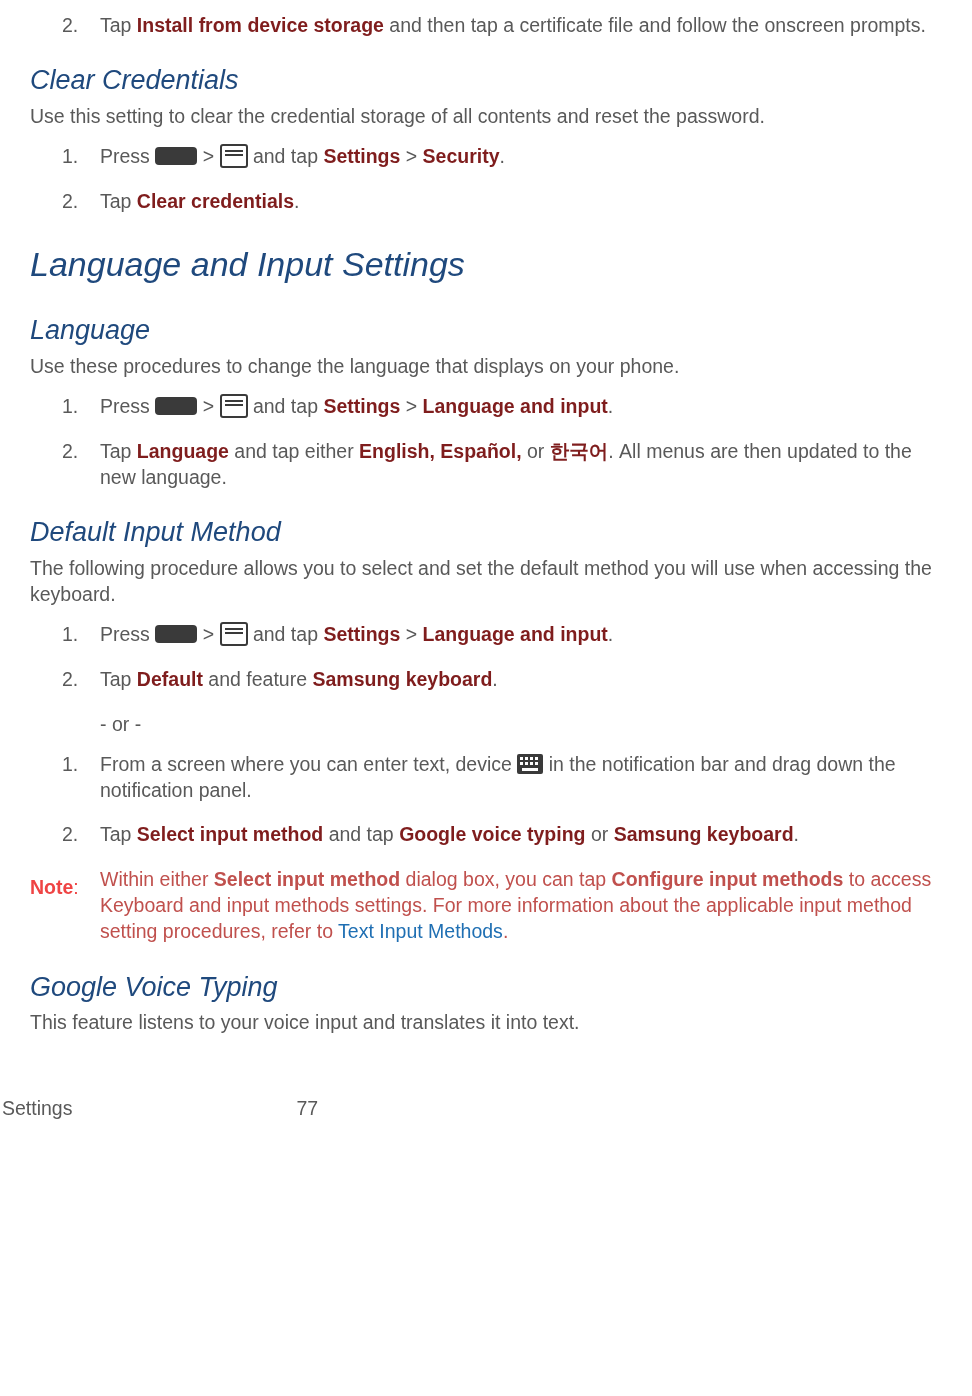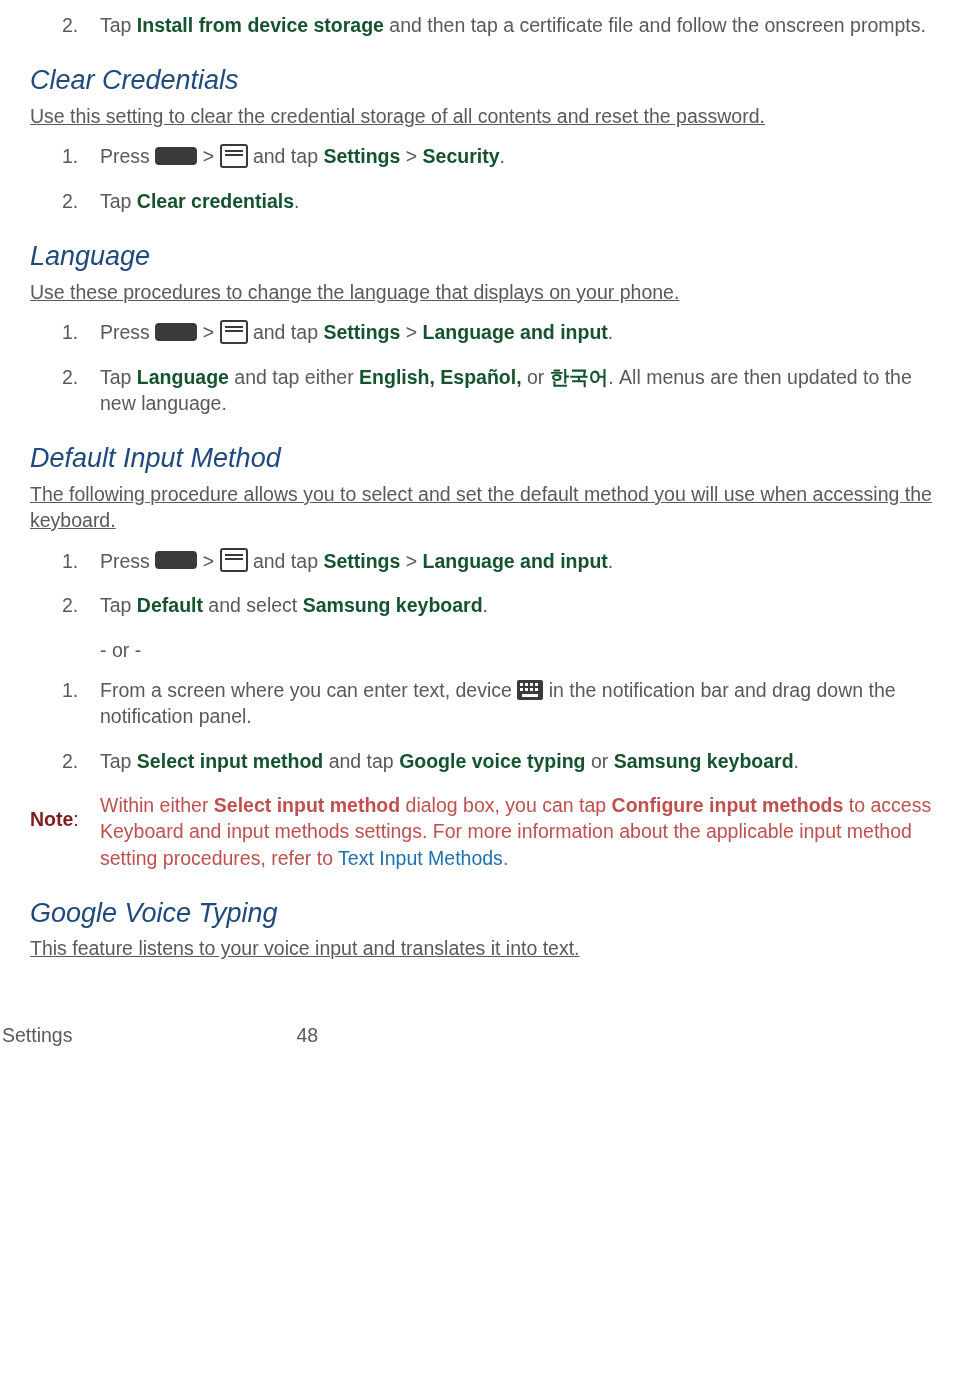--- a/index.html
+++ b/index.html
@@ -25,38 +25,37 @@
   .h2 {
     color: #1f497d;
     font-style: italic;
     font-size: 27px;
     margin-top: 24px;
     margin-bottom: 4px;
   }
   .body-text {
     margin-top: 2px;
     margin-bottom: 14px;
-    text-decoration: underline;
   }
   ol.steps {
     list-style: none;
     padding-left: 0;
     margin: 0;
   }
   ol.steps > li {
     padding-left: 70px;
     position: relative;
     margin: 12px 0 18px 0;
   }
   ol.steps > li > .num {
     position: absolute;
     left: 32px;
     top: 0;
   }
-  .bold { font-weight: bold; color:#14532d; }
+  .bold { font-weight: bold; color:#7f1d1d; }
   .icon-home {
     display: inline-block;
     width: 42px;
     height: 18px;
     border-radius: 4px;
     background: #3a3a3a;
     vertical-align: middle;
     position: relative;
     top: -2px;
   }
@@ -104,23 +103,23 @@
   }
   .note {
     color: #c0504d;
     margin: 14px 0 18px 0;
     padding-left: 70px;
     position: relative;
   }
   .note .label {
     position: absolute;
     left: 0;
-    top: 14px;
+    top: 8px;
     font-weight: bold;
-    color: #7f1d1d;
+    color: #ef4444;
   }
   .note .link { color: #1f6fb3; }
   .note .boldred { font-weight: bold; color:#c0504d;}
   .sub-indent {
     padding-left: 70px;
     margin: 10px 0 14px 0;
   }
   .footer {
     margin-top: 60px;
     padding: 0 30px 20px 2px;
@@ -148,20 +147,21 @@
     <li>
       <span class="num">1.</span>
       <span>Press </span><span class="icon-home"></span><span> &gt; </span><span class="icon-menu"></span><span> and tap </span><span class="bold">Settings</span><span> &gt; </span><span class="bold">Security</span><span>.</span>
     </li>
     <li>
       <span class="num">2.</span>
       <span>Tap </span><span class="bold">Clear credentials</span><span>.</span>
     </li>
   </ol>
 
+  <div class="h1">Language and Input Settings</div>
 
   <div class="h2">Language</div>
   <div class="body-text">Use these procedures to change the language that displays on your phone.</div>
   <ol class="steps">
     <li>
       <span class="num">1.</span>
       <span>Press </span><span class="icon-home"></span><span> &gt; </span><span class="icon-menu"></span><span> and tap </span><span class="bold">Settings</span><span> &gt; </span><span class="bold">Language and input</span><span>.</span>
     </li>
     <li>
       <span class="num">2.</span>
@@ -171,21 +171,21 @@
 
   <div class="h2">Default Input Method</div>
   <div class="body-text">The following procedure allows you to select and set the default method you will use when accessing the keyboard.</div>
   <ol class="steps">
     <li>
       <span class="num">1.</span>
       <span>Press </span><span class="icon-home"></span><span> &gt; </span><span class="icon-menu"></span><span> and tap </span><span class="bold">Settings</span><span> &gt; </span><span class="bold">Language and input</span><span>.</span>
     </li>
     <li>
       <span class="num">2.</span>
-      <span>Tap </span><span class="bold">Default</span><span> and select </span><span class="bold">Samsung keyboard</span><span>.</span>
+      <span>Tap </span><span class="bold">Default</span><span> and feature </span><span class="bold">Samsung keyboard</span><span>.</span>
     </li>
   </ol>
   <div class="sub-indent">- or -</div>
   <ol class="steps">
     <li>
       <span class="num">1.</span>
       <span>From a screen where you can enter text, device </span><span class="icon-keyb"></span><span> in the notification bar and drag down the notification panel.</span>
     </li>
     <li>
       <span class="num">2.</span>
@@ -198,15 +198,15 @@
     <span>Within either </span><span class="boldred">Select input method</span><span> dialog box, you can tap </span><span class="boldred">Configure input methods</span><span> to access Keyboard and input methods settings. For more information about the applicable input method setting procedures, refer to </span><span class="link">Text Input Methods</span><span>.</span>
   </div>
 
   <div class="h2">Google Voice Typing</div>
   <div class="body-text">This feature listens to your voice input and translates it into text.</div>
 
 </div>
 
 <div class="footer">
   <span>Settings</span>
-  <span style="position:relative; left:-200px;">48</span>
+  <span style="position:relative; left:-200px;">77</span>
   <span></span>
 </div>
 
 </body></html>

